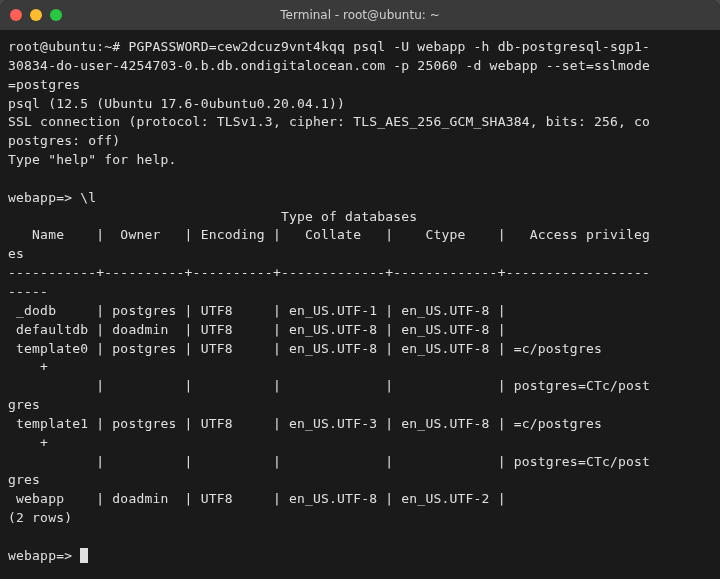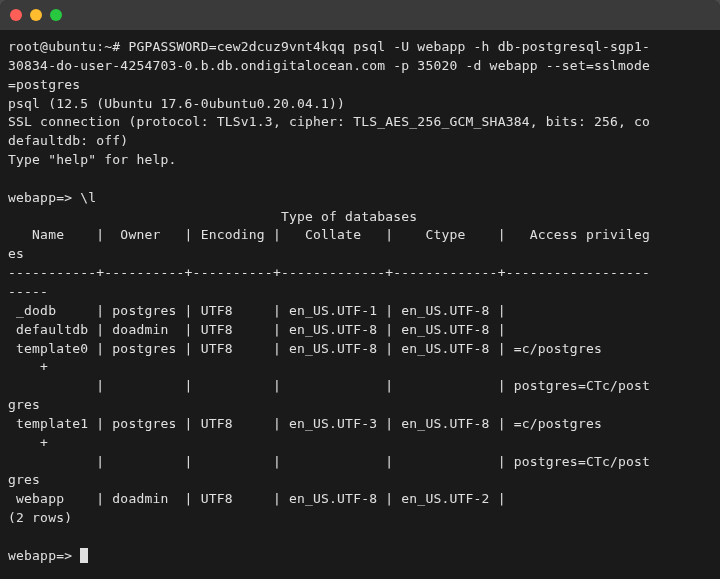--- a/index.html
+++ b/index.html
@@ -75,27 +75,28 @@
 </head>
 <body>
 
 <div class="window">
   <div class="titlebar">
     <div class="traffic-lights">
       <div class="light red"></div>
       <div class="light yellow"></div>
       <div class="light green"></div>
     </div>
+    <div class="title">Terminal - root@ubuntu: ~</div>
   </div>
   <div class="terminal-body"><span>root@ubuntu:~# PGPASSWORD=cew2dcuz9vnt4kqq psql -U webapp -h db-postgresql-sgp1-</span>
-<span>30834-do-user-4254703-0.b.db.ondigitalocean.com -p 35020 -d webapp --set=sslmode</span>
+<span>30834-do-user-4254703-0.b.db.ondigitalocean.com -p 25060 -d webapp --set=sslmode</span>
 <span>=postgres</span>
 <span>psql (12.5 (Ubuntu 17.6-0ubuntu0.20.04.1))</span>
 <span>SSL connection (protocol: TLSv1.3, cipher: TLS_AES_256_GCM_SHA384, bits: 256, co</span>
-<span>defaultdb: off)</span>
+<span>postgres: off)</span>
 <span>Type "help" for help.</span>
 <span></span>
 <span>webapp=&gt; \l</span>
 <span>                                  Type of databases</span>
 <span>   Name    |  Owner   | Encoding |   Collate   |    Ctype    |   Access privileg</span>
 <span>es   </span>
 <span>-----------+----------+----------+-------------+-------------+------------------</span>
 <span>-----</span>
 <span> _dodb     | postgres | UTF8     | en_US.UTF-1 | en_US.UTF-8 | </span>
 <span> defaultdb | doadmin  | UTF8     | en_US.UTF-8 | en_US.UTF-8 | </span>

